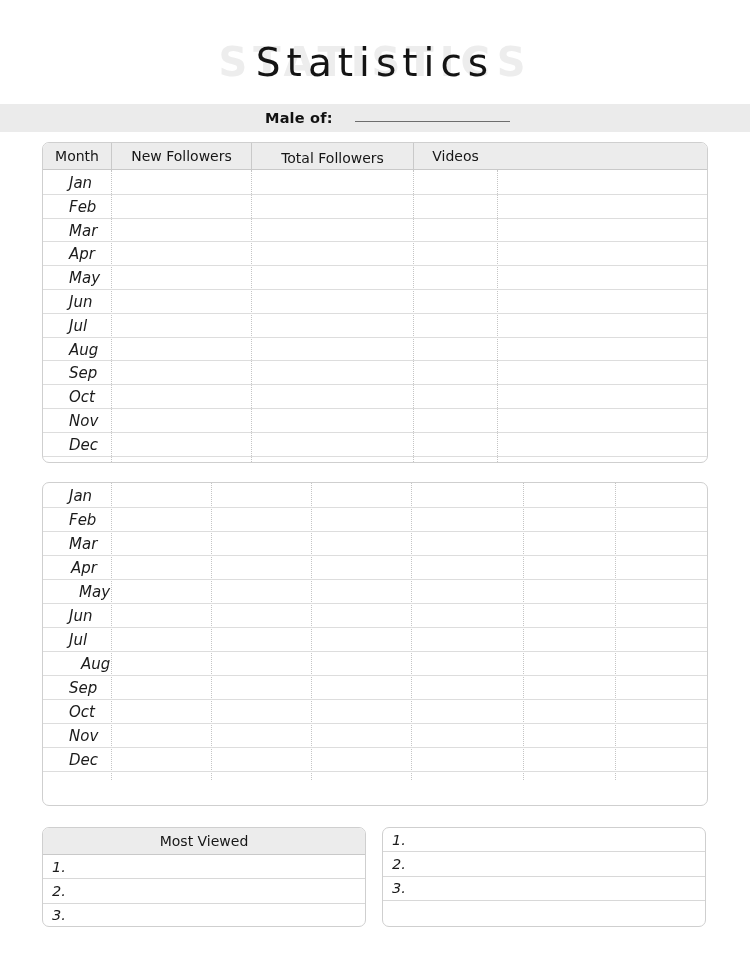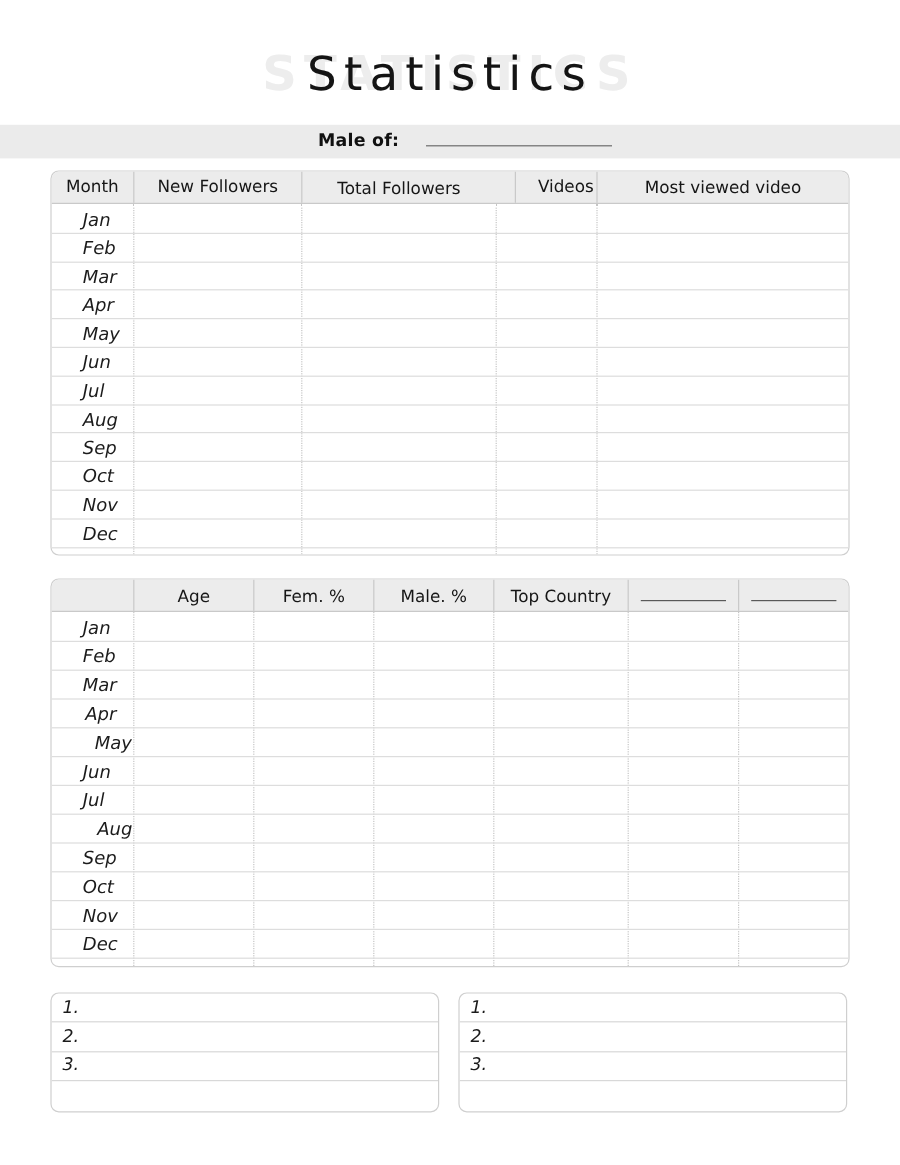--- a/index.html
+++ b/index.html
@@ -211,25 +211,22 @@
   <div class="tbl-head" id="t1-head">
       <div class="hcell first" style="left: 0px; width: 68px;">
         <span>Month</span>
       </div>
       <div class="hcell" style="left: 68px; width: 140px;">
         <span>New Followers</span>
       </div>
       <div class="hcell" style="left: 208px; width: 162px;">
         <span style="transform: translateY(2px);">Total Followers</span>
       </div>
-      <div class="hcell" style="left: 370px; width: 84px; margin-left: 16px;">
+      <div class="hcell" style="left: 370px; width: 84px;">
         <span>Videos</span>
-      </div>
-      <div class="hcell" style="left: 454px; width: 210px;">
-        <span style="transform: translateY(1px);">Most viewed video</span>
       </div>
     </div>
   <div class="tbl-body" id="t1-body" style="height: 294px;">
       <div class="collineDotted" style="left: 68px;"></div>
       <div class="collineDotted" style="left: 208px;"></div>
       <div class="collineDotted" style="left: 370px;"></div>
       <div class="collineDotted" style="left: 454px;"></div>
       <div class="rowline" style="top: 23.8px;"></div>
       <div class="mlabel" style="left: 26px; top: 4px;">Jan</div>
       <div style="position: absolute; left: 68px; width: 140px; top: 0px; height: 23.8px;"></div>
@@ -299,43 +296,20 @@
       <div class="rowline" style="top: 285.6px;"></div>
       <div class="mlabel" style="left: 26px; top: 265.8px;">Dec</div>
       <div style="position: absolute; left: 68px; width: 140px; top: 261.8px; height: 23.8px;"></div>
       <div style="position: absolute; left: 208px; width: 162px; top: 261.8px; height: 23.8px;"></div>
       <div style="position: absolute; left: 370px; width: 84px; top: 261.8px; height: 23.8px;"></div>
       <div style="position: absolute; left: 454px; width: 210px; top: 261.8px; height: 23.8px;"></div>
     </div>
 </div>
 
 <div class="tbl" id="table2">
-  <div class="tbl-head" id="t2-head">
-      <div class="hcell first" style="left: 0px; width: 68px;">
-        <span style="transform: translateY(-8px);">Month</span>
-      </div>
-      <div class="hcell" style="left: 68px; width: 100px;">
-        <span style="transform: translateY(2px);">Age</span>
-      </div>
-      <div class="hcell" style="left: 168px; width: 100px;">
-        <span style="transform: translateY(2px);">Fem. %</span>
-      </div>
-      <div class="hcell" style="left: 268px; width: 100px;">
-        <span style="transform: translateY(2px);">Male. %</span>
-      </div>
-      <div class="hcell" style="left: 368px; width: 112px;">
-        <span style="transform: translateY(2px);">Top Country</span>
-      </div>
-      <div class="hcell" style="left: 480px; width: 92px;">
-        <span class="blank-line"></span>
-      </div>
-      <div class="hcell" style="left: 572px; width: 92px;">
-        <span class="blank-line"></span>
-      </div>
-    </div>
   <div class="tbl-body" id="t2-body" style="height: 297px;">
       <div class="collineDotted" style="left: 68px;"></div>
       <div class="collineDotted" style="left: 168px;"></div>
       <div class="collineDotted" style="left: 268px;"></div>
       <div class="collineDotted" style="left: 368px;"></div>
       <div class="collineDotted" style="left: 480px;"></div>
       <div class="collineDotted" style="left: 572px;"></div>
       <div class="rowline" style="top: 24px;"></div>
       <div class="mlabel" style="left: 26px; top: 4px;">Jan</div>
       <div style="position: absolute; left: 68px; width: 100px; top: 0px; height: 24px;"></div>
@@ -429,20 +403,21 @@
       <div style="position: absolute; left: 68px; width: 100px; top: 264px; height: 24px;"></div>
       <div style="position: absolute; left: 168px; width: 100px; top: 264px; height: 24px;"></div>
       <div style="position: absolute; left: 268px; width: 100px; top: 264px; height: 24px;"></div>
       <div style="position: absolute; left: 368px; width: 112px; top: 264px; height: 24px;"></div>
       <div style="position: absolute; left: 480px; width: 92px; top: 264px; height: 24px;"></div>
       <div style="position: absolute; left: 572px; width: 92px; top: 264px; height: 24px;"></div>
     </div>
 </div>
 
 <div class="box" id="box-viewed">
+  <div class="box-head">Most Viewed</div>
   <div id="mv-rows">
       <div class="box-row">
         <span>1.</span>
       </div>
       <div class="box-row">
         <span>2.</span>
       </div>
       <div class="box-row last">
         <span>3.</span>
       </div>

